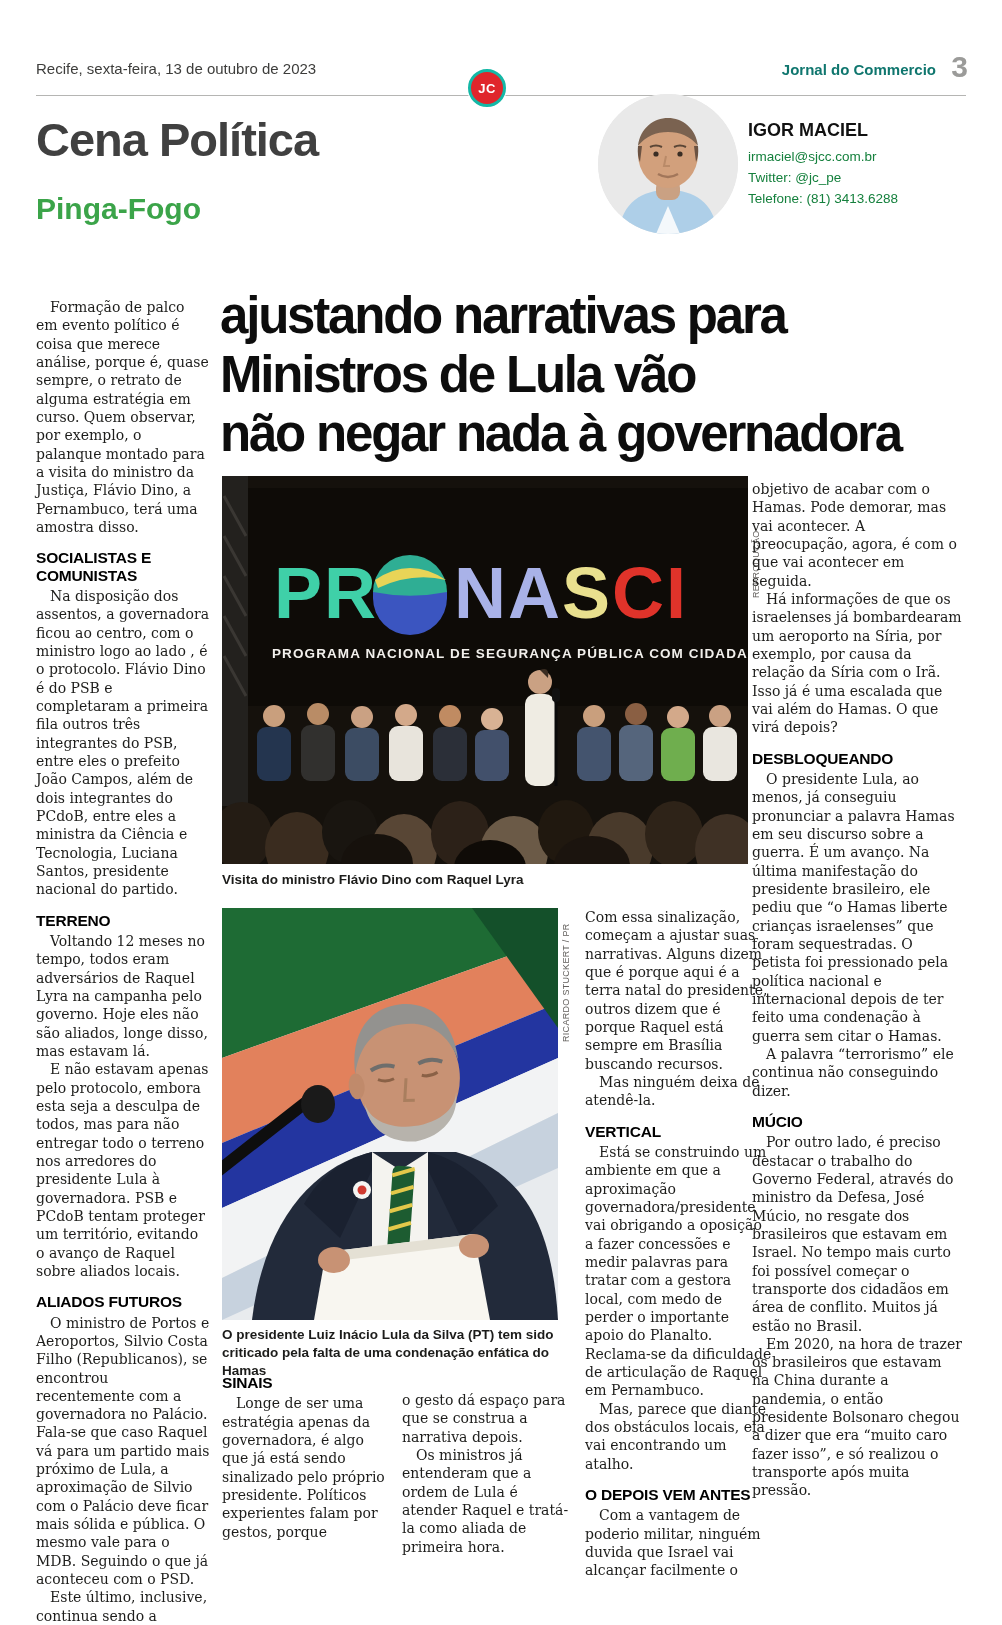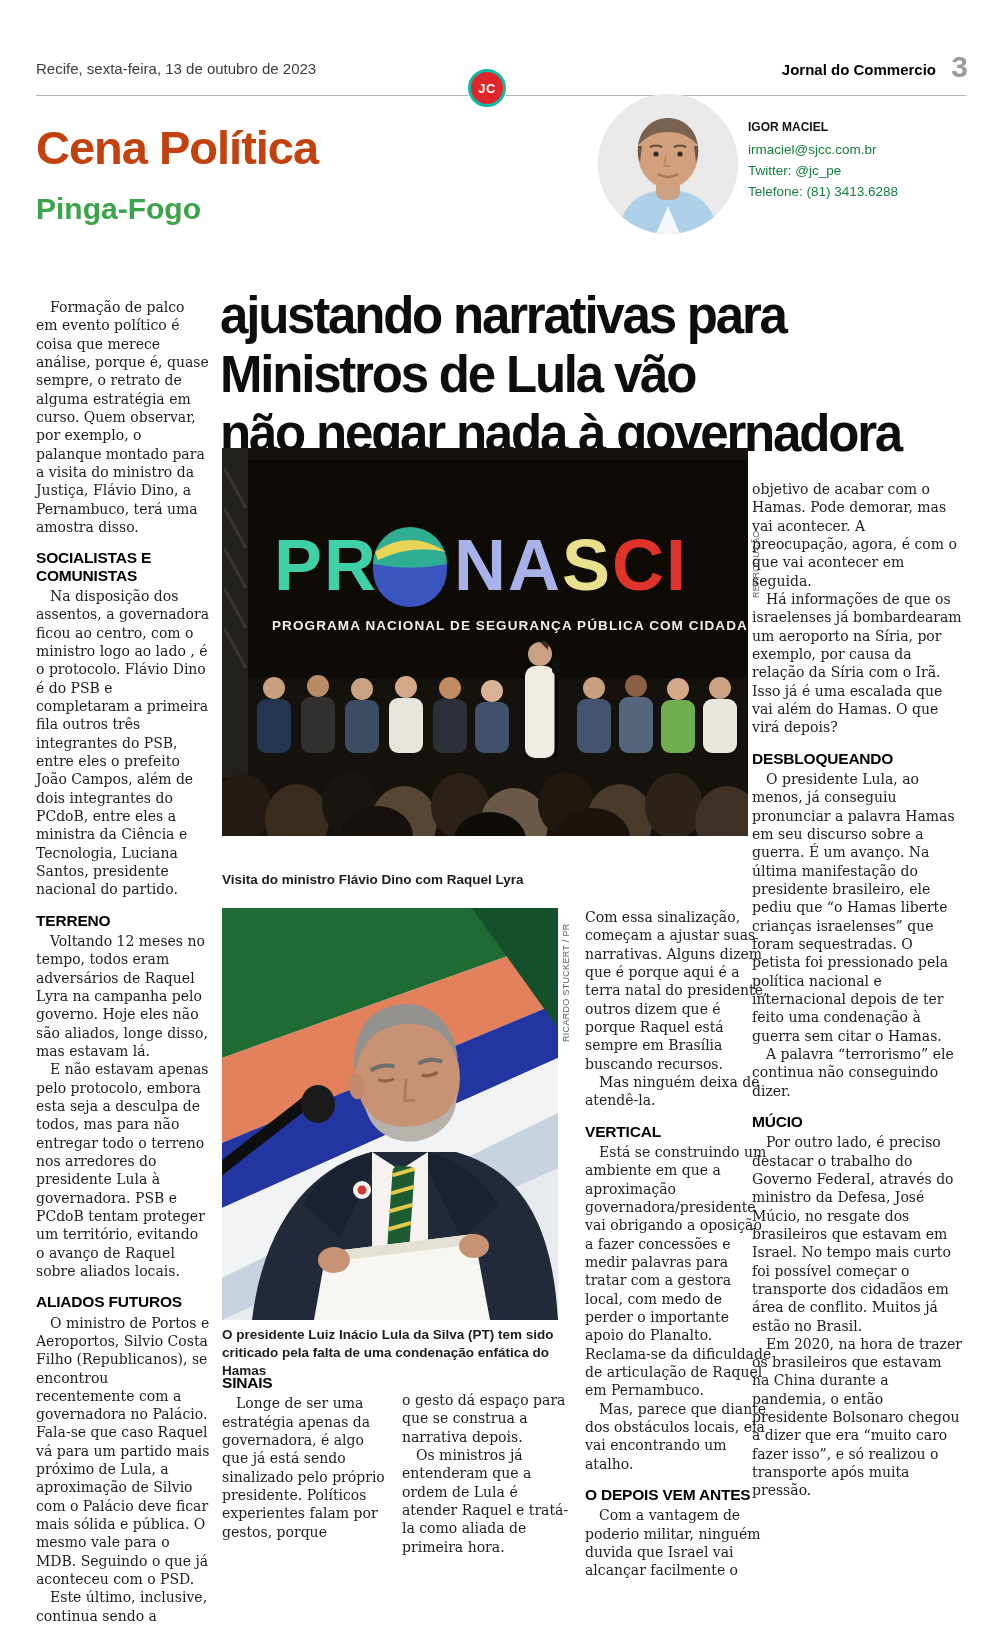--- a/index.html
+++ b/index.html
@@ -11,49 +11,49 @@
   }
   
   .dateline { position:absolute; left:36px; top:60px; font-size:15px; color:#3d3d3b; }
   .rule { position:absolute; left:36px; top:95px; width:930px; height:1px; background:#b5b5b3; }
   .jc-logo {
     position:absolute; left:468px; top:69px; width:38px; height:38px; border-radius:50%;
     background:#e0262b; display:flex; align-items:center; justify-content:center;
     border:3px solid #14b8a6; box-shadow:0 0 0 1px #fff;
   }
   .jc-logo span { color:#fff; font-weight:bold; font-size:13px; letter-spacing:0.5px; }
-  .brand { position:absolute; top:61px; right:66px; font-size:15px; font-weight:bold; color:#000000; }
+  .brand { position:absolute; top:61px; right:66px; font-size:15px; font-weight:bold; color:#0f766e; }
   .pagenum { position:absolute; top:50px; right:34px; font-size:30px; font-weight:bold; color:#9b9b99; }
   
-  .col-title { position:absolute; left:36px; top:120px; font-size:47px; font-weight:bold; color:#c2410c; letter-spacing:-1px; }
+  .col-title { position:absolute; left:36px; top:112px; font-size:47px; font-weight:bold; color:#404040; letter-spacing:-1px; }
   .col-subtitle { position:absolute; left:36px; top:192px; font-size:30px; font-weight:bold; color:#3ba449; }
   .avatar { position:absolute; left:598px; top:94px; width:140px; height:140px; border-radius:50%; overflow:hidden; background:#e9e9e9; }
   .contact { position:absolute; left:748px; top:120px; }
-  .contact .name { font-size:12px; font-weight:bold; color:#111; margin-bottom:6px; }
+  .contact .name { font-size:18px; font-weight:bold; color:#111; margin-bottom:6px; }
   .contact .line { font-size:13.5px; color:#15803d; line-height:1.55; }
   
   .headline { position:absolute; left:220px; top:286px; width:760px; }
   .headline div {
     font-size:51px; line-height:59px; font-weight:bold; color:#0d0d0d; letter-spacing:-2.2px;
   }
   
   .newscol { position:absolute; font-family:"DejaVu Serif", serif; font-size:14px; line-height:1.31; color:#1d1d1b; }
   .newscol p { margin:0; }
   .newscol p.ind { text-indent:14px; }
   .newscol h3 {
     font-family:"Liberation Sans", sans-serif; font-size:15.5px; font-weight:bold; color:#000;
     letter-spacing:-0.2px; margin:13px 0 3px 0; line-height:1.12;
   }
   .leftcol  { left:36px;  top:298px;  width:174px; }
   .rightcol { left:752px; top:480px;  width:210px; }
   .midcol   { left:585px; top:908px;  width:187px; }
   .sinais-a { left:222px; top:1374px; width:170px; }
   .sinais-b { left:402px; top:1391px; width:172px; }
   
-  .photo1 { position:absolute; left:222px; top:448px; width:526px; height:388px; background:#131008; }
+  .photo1 { position:absolute; left:222px; top:476px; width:526px; height:388px; background:#131008; }
   .photo2 { position:absolute; left:222px; top:908px; width:336px; height:412px; background:#dfe3e6; }
   .caption {
     position:absolute; font-size:13.5px; font-weight:bold; color:#1c1c1a; line-height:1.35;
     font-family:"Liberation Sans", sans-serif;
   }
   .cap1 { left:222px; top:871px; width:526px; }
   .cap2 { left:222px; top:1326px; width:340px; }
   .vcredit {
     position:absolute; font-size:9px; color:#63605d; letter-spacing:0.3px;
     writing-mode:vertical-rl; transform:rotate(180deg); white-space:nowrap;

